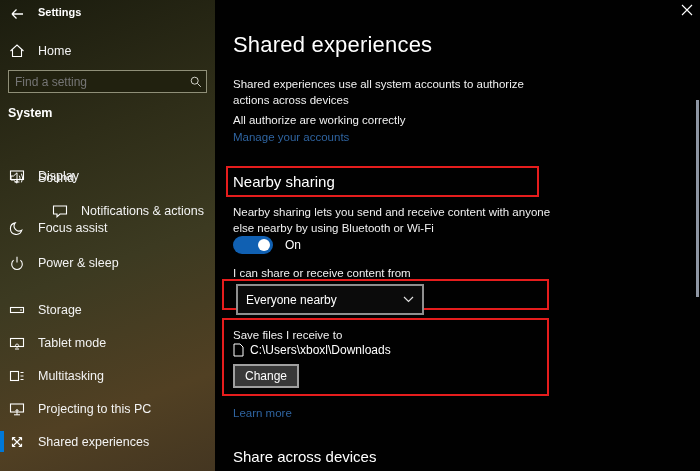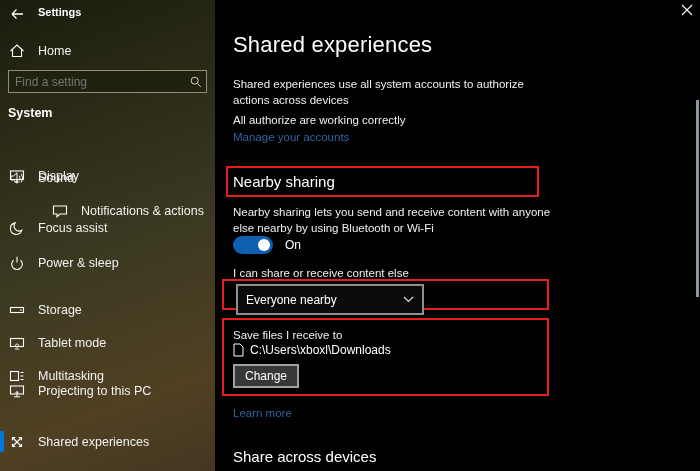--- a/index.html
+++ b/index.html
@@ -161,21 +161,21 @@
     <div class="side-row" style="top:361px;">
       <span class="icon">
         <svg width="16" height="16" viewBox="0 0 16 16">
           <rect x="1.5" y="3.5" width="8" height="9" stroke="#fff" stroke-width="1.1" fill="none"></rect>
           <path d="M11.5 4.5 H14.5 M11.5 8 H14.5 M11.5 11.5 H14.5" stroke="#fff" stroke-width="1.1"></path>
         </svg>
       </span>
       <span class="lbl">Multitasking</span>
     </div>
 
-    <div class="side-row" style="top:376px;">
+    <div class="side-row" style="top:394px;">
       <span class="icon">
         <svg width="16" height="16" viewBox="0 0 16 16">
           <rect x="1.5" y="3" width="13" height="8" stroke="#fff" stroke-width="1.1" fill="none"></rect>
           <path d="M5 13.8 H11 M8 13.8 V8.5 M6.5 10 L8 8.5 L9.5 10" stroke="#fff" stroke-width="1" fill="none"></path>
         </svg>
       </span>
       <span class="lbl">Projecting to this PC</span>
     </div>
 
     <div class="side-row" style="top:427px;">
@@ -212,21 +212,21 @@
 
     <h2 class="sec-head" style="top:173px;">Nearby sharing</h2>
 
     <div class="body-text" style="top:204px;width:336px;">Nearby sharing lets you send and receive content with anyone else nearby by using Bluetooth or Wi-Fi</div>
 
     <div class="toggle" style="background:#1060b2;">
       <span class="knob"></span>
     </div>
     <span class="toggle-state">On</span>
 
-    <div class="body-text" style="top:265px;width:330px;">I can share or receive content else</div>
+    <div class="body-text" style="top:265px;width:330px;">I can share or receive content from</div>
 
     <div class="dropdown">
       <span>Everyone nearby</span>
       <span class="chev">
         <svg width="11" height="7" viewBox="0 0 11 7">
           <path d="M1 1 L5.5 5.5 L10 1" stroke="#e0e0e0" stroke-width="1.2" fill="none"></path>
         </svg>
       </span>
     </div>
 

